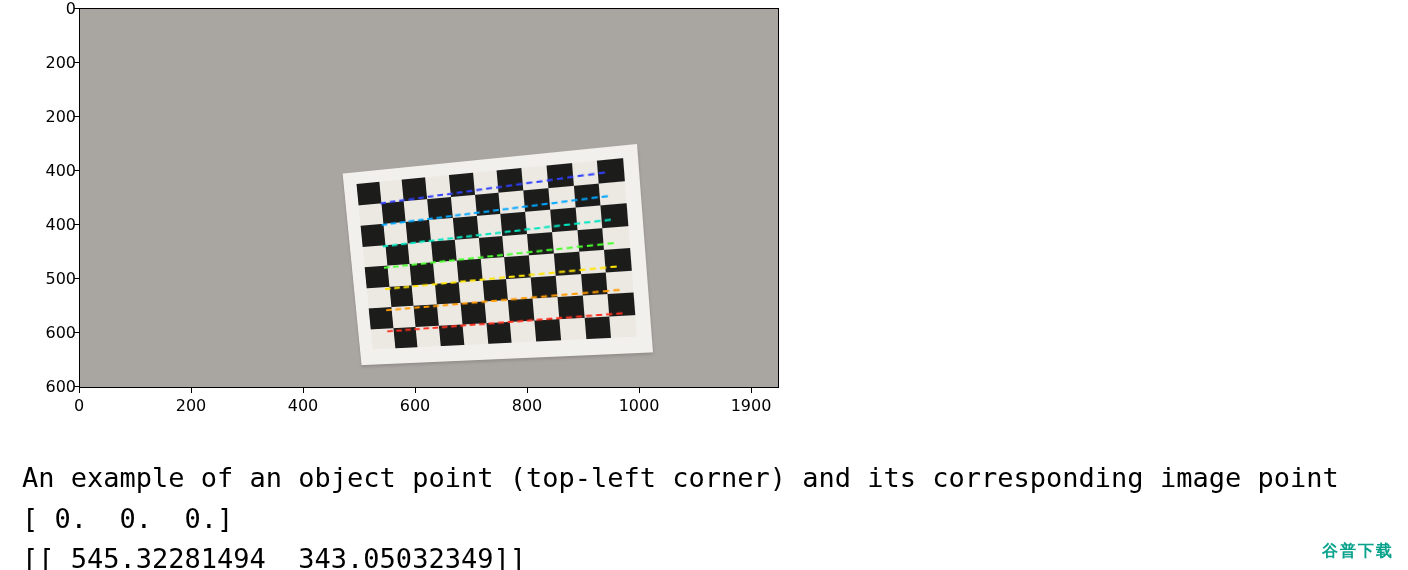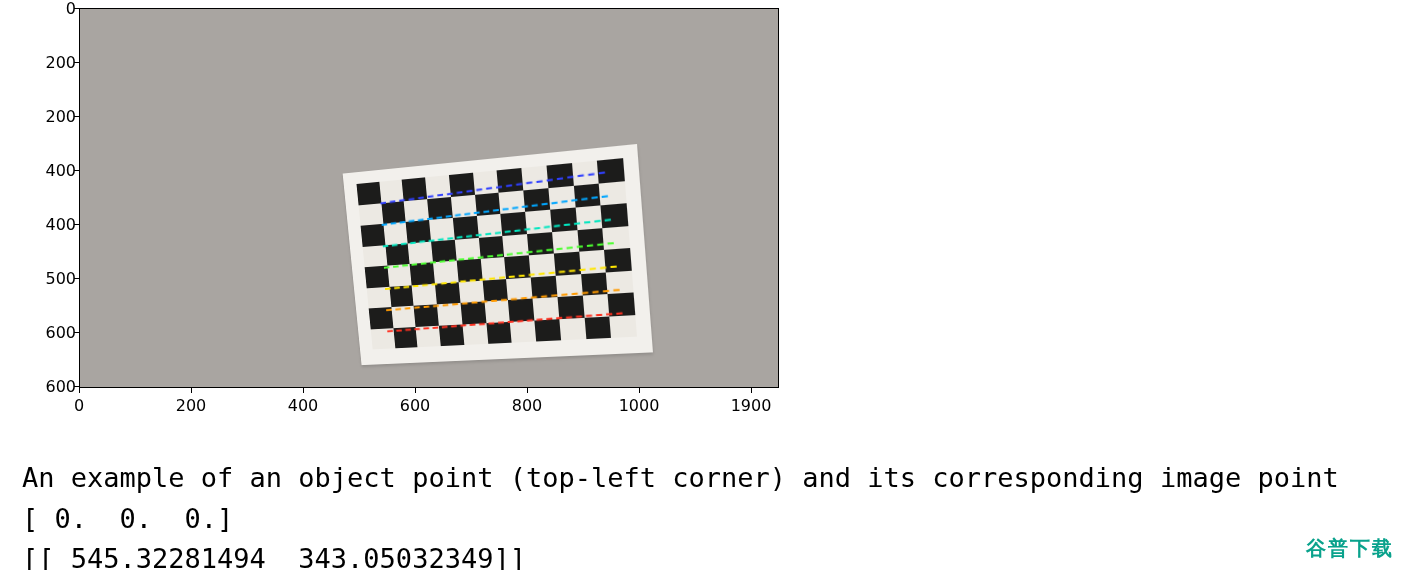--- a/index.html
+++ b/index.html
@@ -82,21 +82,21 @@
     font-size: 27px;
     color: #000;
     line-height: 1.5;
     white-space: pre;
   }
 
   .watermark {
     position: absolute;
     right: 14px;
     bottom: 8px;
-    font-size: 20px;
+    font-size: 16px;
     font-weight: bold;
     color: #09a28c;
     letter-spacing: 2px;
     font-family: "Microsoft YaHei", sans-serif;
   }
 </style>
 </head>
 <body>
 
 <div class="figure">

